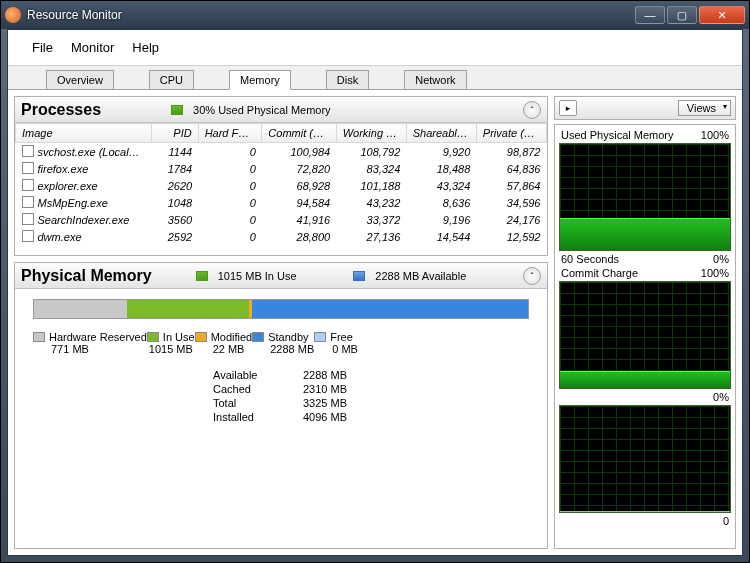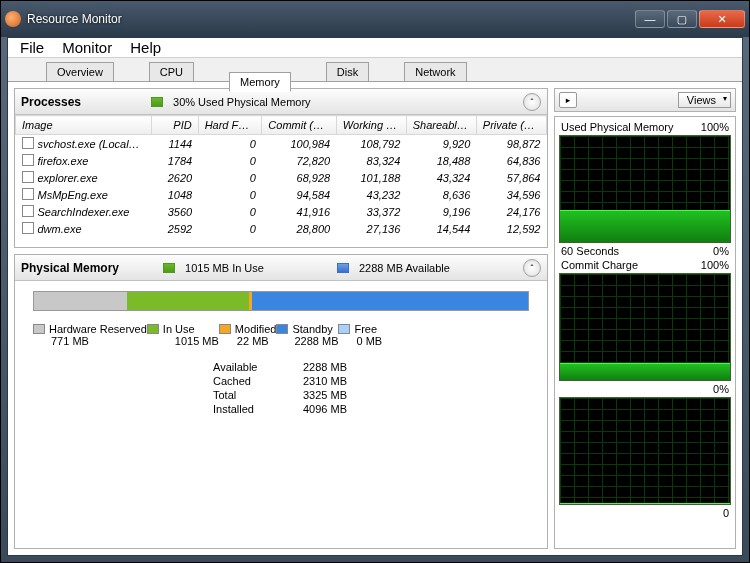--- a/index.html
+++ b/index.html
@@ -11,21 +11,21 @@
   height: 563px;
   overflow: hidden;
 }
 .window {
   width: 750px; height: 563px;
   background: linear-gradient(#5a6b7d, #3a4a5a);
   border: 1px solid #000;
   display: flex; flex-direction: column;
 }
 .titlebar {
-  height: 36px;
+  height: 28px;
   background: linear-gradient(#4a5a6d, #2a3a4a);
   display: flex; align-items: center;
   padding: 0 4px;
   color: #fff;
 }
 .titlebar .app-icon {
   width: 16px; height: 16px;
   border-radius: 50%;
   background: radial-gradient(circle at 40% 40%, #ffb070, #d06020);
   margin-right: 6px;
@@ -43,55 +43,55 @@
 .win-btn.close { background: linear-gradient(#e86a4a, #c83a1a); width: 46px; }
 .client {
   flex: 1;
   margin: 0 6px 6px;
   background: #fff;
   border: 1px solid #2a3a4a;
   display: flex; flex-direction: column;
   overflow: hidden;
 }
 .menubar {
-  height: 20px;
+  height: 36px;
   display: flex; align-items: center;
-  padding: 0 4px; gap: 2px;
+  padding: 0 16px; gap: 2px;
   border-bottom: 1px solid #d0d0d0;
-  font-size: 15px;
+  font-size: 13px;
 }
 .menubar .mi { padding: 2px 8px; }
 .tabs {
   display: flex; align-items: flex-end;
   height: 24px;
   border-bottom: 1px solid #a0a0a0;
   padding-left: 2px;
   background: #f0f0f0;
 }
 .tab {
   padding: 3px 10px;
   border: 1px solid #a0a0a0;
   border-bottom: none;
   background: #e8e8e8;
   font-size: 11px;
   margin-right: -1px;
   position: relative;
   margin-left: 36px;
 }
-.tab.active { background: #fff; border-bottom: 1px solid #fff; top: 11px; }
+.tab.active { background: #fff; border-bottom: 1px solid #fff; top: 1px; }
 .content { flex: 1; display: flex; padding: 6px; gap: 6px; overflow: hidden; }
 .left { flex: 1; display: flex; flex-direction: column; gap: 6px; overflow: hidden; }
 .right { width: 182px; display: flex; flex-direction: column; gap: 4px; }
 .panel { border: 1px solid #b0b0b0; background: #fff; }
 .panel-hdr {
   height: 26px; display: flex; align-items: center;
   padding: 0 6px; background: linear-gradient(#fdfdfd,#e4e4e4);
   border-bottom: 1px solid #c0c0c0; gap: 10px;
 }
-.panel-hdr .title { font-weight: bold; font-size: 12px; }
+.panel-hdr .title { font-weight: bold; font-size: 16px; }
 .panel-hdr .meter-ico { width: 12px; height: 10px; background: linear-gradient(#6ab62a,#4e9a1a); border: 1px solid #4e9a1a; }
 .panel-hdr .meter-ico.blue { background: linear-gradient(#6aa0e8,#3a70c8); border-color: #3a70c8; }
 .panel-hdr .spacer { flex: 1; }
 .panel-hdr .collapse {
   width: 18px; height: 18px; border: 1px solid #a0a0a0; border-radius: 50%;
   background: radial-gradient(#fff,#ddd);
   display: flex; align-items: center; justify-content: center;
   font-size: 9px;
 }
 .tbl { width: 100%; border-collapse: collapse; table-layout: fixed; font-style: italic; }
@@ -267,21 +267,21 @@
           <div class="physmem-body">
             <div class="bar">
               <div class="seg-hw" style="width:18.8%"></div>
               <div class="seg-inuse" style="width:24.8%"></div>
               <div class="seg-mod" style="width:0.6%"></div>
               <div class="seg-standby" style="width:55.8%"></div>
               <div class="seg-free" style="width:0%"></div>
             </div>
             <div class="legend">
               <div class="lg"><span class="sw" style="background:#c8c8c8"></span><span>Hardware Reserved</span><br><span style="margin-left:18px">771 MB</span></div>
-              <div class="lg"><span class="sw" style="background:#7bbb2a"></span><span>In Use</span><br><span style="margin-left:28px">1015 MB</span></div>
+              <div class="lg"><span class="sw" style="background:#7bbb2a"></span><span>In Use</span><br><span style="margin-left:2px">1015 MB</span></div>
               <div class="lg"><span class="sw" style="background:#f5a623"></span><span>Modified</span><br><span style="margin-left:18px">22 MB</span></div>
               <div class="lg"><span class="sw" style="background:#3a85e0"></span><span>Standby</span><br><span style="margin-left:18px">2288 MB</span></div>
               <div class="lg"><span class="sw" style="background:#a8d0ff"></span><span>Free</span><br><span style="margin-left:18px">0 MB</span></div>
             </div>
             <div class="summary">
               <div>Available</div>
                 <div>2288 MB</div>
               <div>Cached</div>
                 <div>2310 MB</div>
               <div>Total</div>

